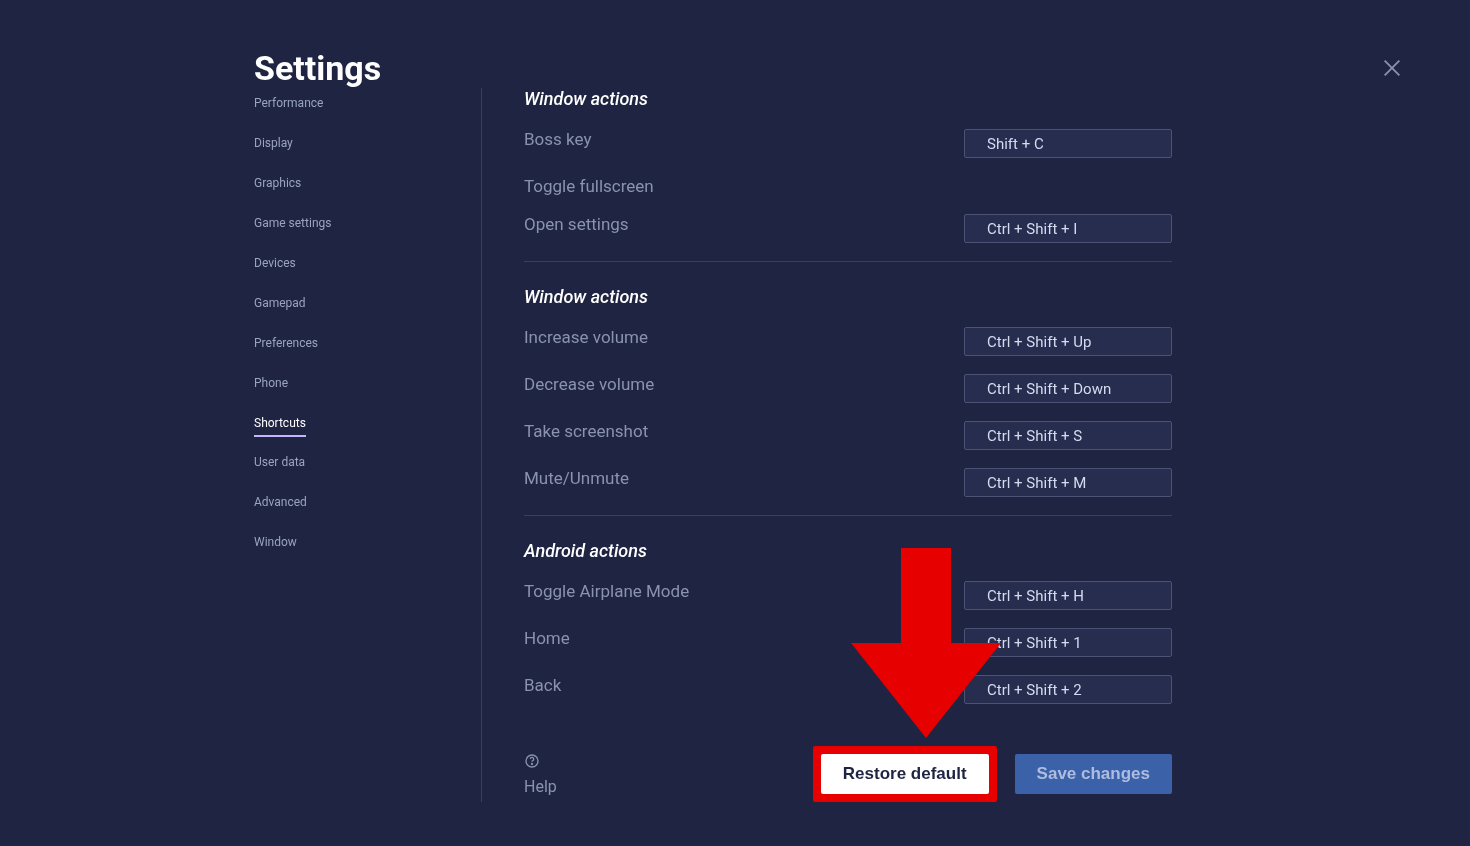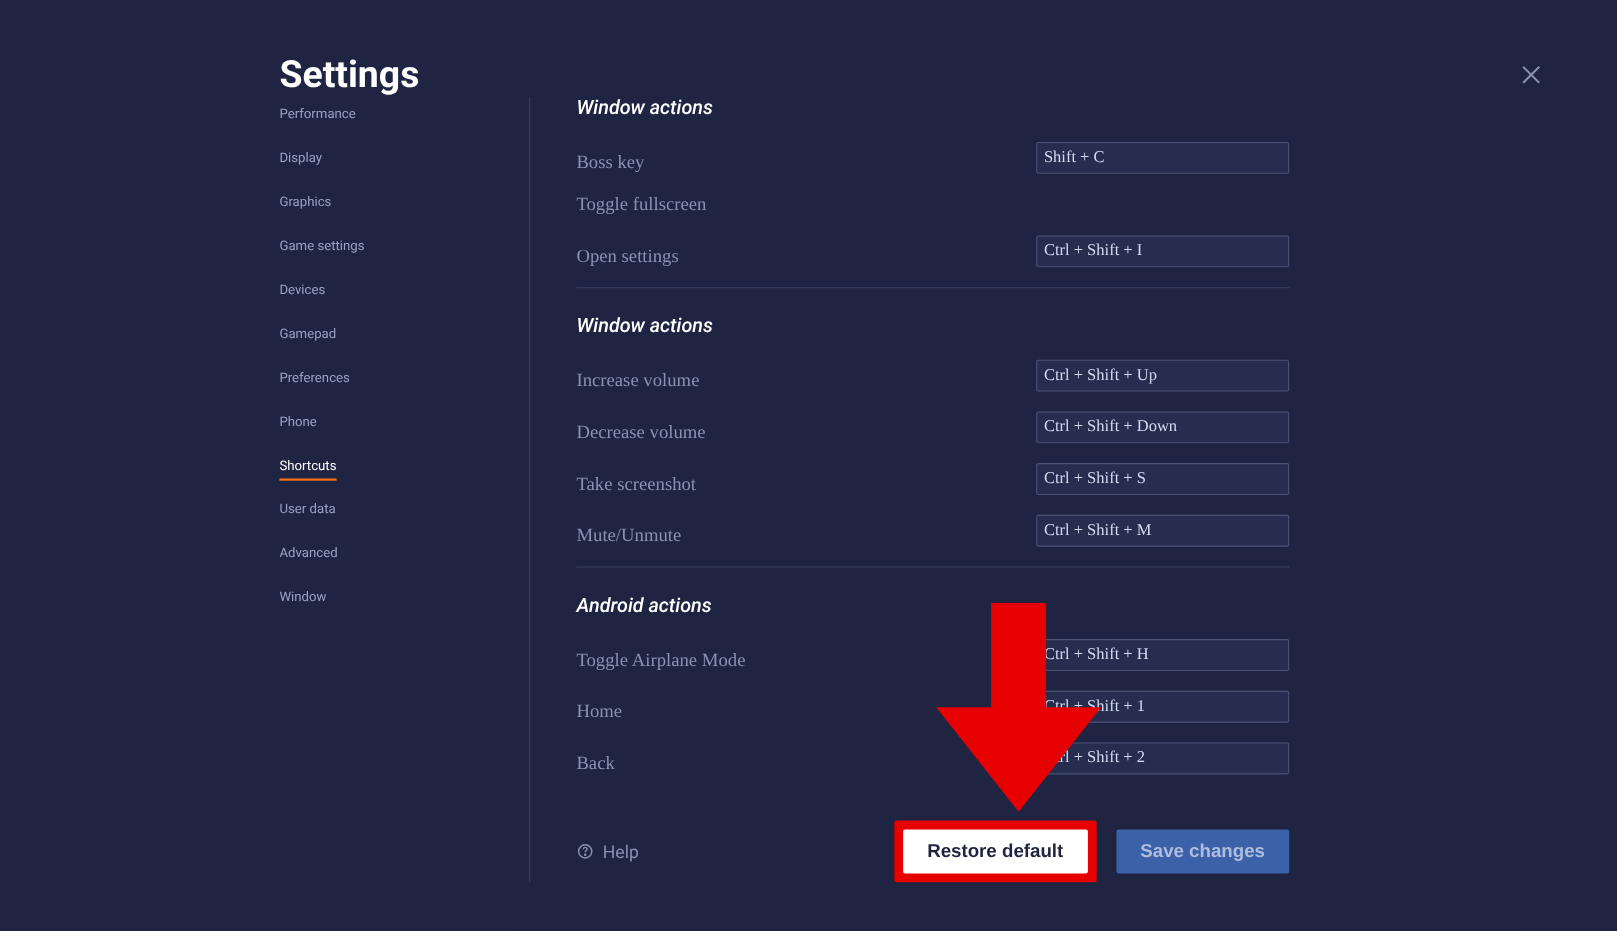--- a/index.html
+++ b/index.html
@@ -47,76 +47,75 @@
     .sidebar-item {
       font-size: 12px;
       color: #9aa3c4;
       padding: 9px 0;
       cursor: pointer;
       display: inline-block;
     }
     .sidebar-row { display:block; line-height:1; margin-bottom:10px; }
     .sidebar-item.active {
       color: #fff;
-      border-bottom: 2px solid #f97316;
+      border-bottom: 2px solid #c4b5fd;
       padding-bottom: 6px;
     }
     .content {
       flex: 1;
       padding-left: 42px;
       max-width: 690px;
     }
     .group-title {
       font-size: 18px;
       font-weight: 500;
       color: #fff;
       margin-bottom: 20px;
       font-style: italic;
     }
     .row {
       display: flex;
-      align-items: flex-end;
+      align-items: flex-start;
       justify-content: space-between;
       margin-bottom: 18px;
-      font-family: Liberation Serif, serif;
     }
     .row-label {
       font-size: 17px;
       color: #8a92b2;
     }
     .hotkey {
-      width: 230px;
+      width: 208px;
       height: 29px;
       background: #262d4e;
       border: 1px solid #4b5276;
       border-radius: 2px;
       color: #d4dbf0;
       font-size: 15px;
-      padding: 0 6px;
+      padding: 0 22px;
       display: flex;
       align-items: center;
     }
     .divider {
       height: 1px;
       background: #373f62;
       margin: 8px 0 24px 0;
     }
     .footer {
       display: flex;
       align-items: center;
       justify-content: space-between;
       margin-top: 42px;
     }
     .help {
       display: flex;
-      align-items: center;
       gap: 8px;
       color: #8a92b2;
       font-size: 16px;
       cursor: pointer;
+      flex-direction: column;
     }
     .help svg { width:16px; height:16px; }
     .buttons { display: flex; gap: 18px; align-items: center; }
     .btn {
       height: 40px;
       padding: 0 22px;
       font-size: 17px;
       font-weight: 600;
       border-radius: 2px;
       cursor: pointer;

